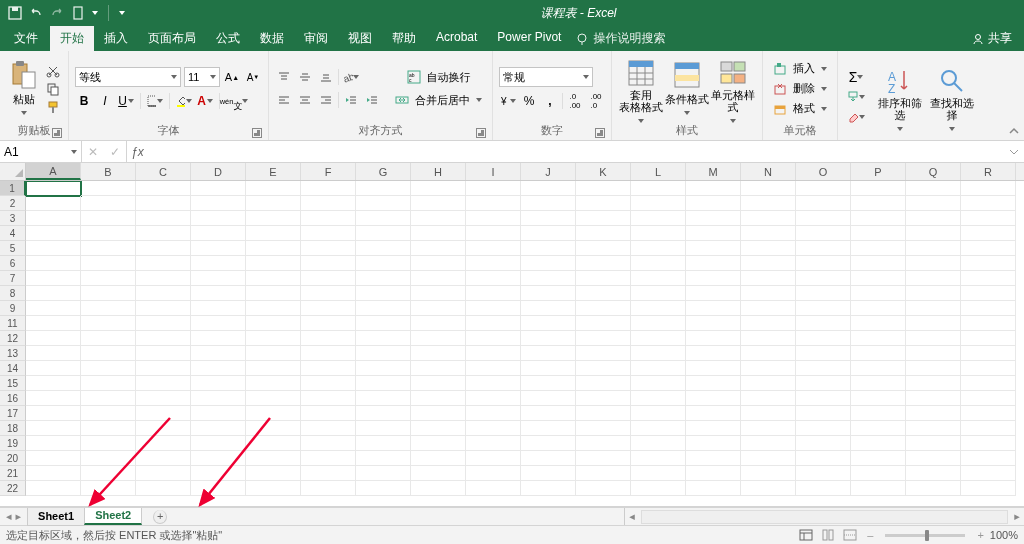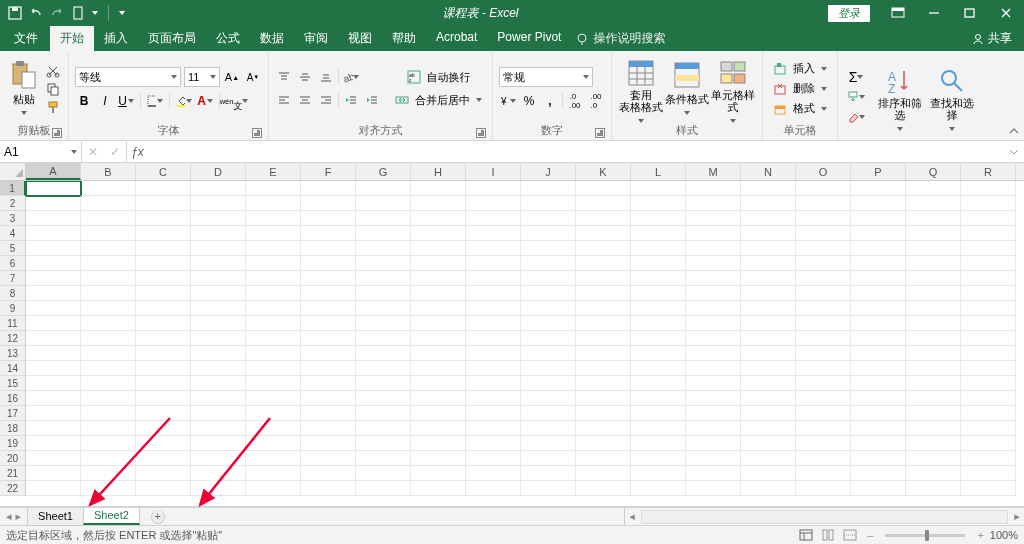--- a/index.html
+++ b/index.html
@@ -67,21 +67,21 @@
 .gr { display:flex; height:15px; }
 .rh { width:26px; background:#f0f0f0; border-right:1px solid #ccc; border-bottom:1px solid #ddd; text-align:center; font-size:10px; color:#555; line-height:15px; }
 .rh.sel { background:#d2d2d2; border-right:2px solid #217346; width:26px; }
 .cell { border-right:1px solid #e8e8e8; border-bottom:1px solid #e8e8e8; }
 .cell.active { outline:2px solid #217346; outline-offset:-1px; background:#fff; }
 
 
 .stbar { height:18px; display:flex; align-items:stretch; background:#f3f3f3; border-top:1px solid #d4d4d4; font-size:11px; }
 .stnav { display:flex; align-items:center; padding:0 6px; color:#888; gap:4px; }
 .stnav span { cursor:pointer; }
-.stabs { display:flex; align-items:center; }
+.stabs { display:flex; align-items:center;font-weight:bold; }
 .stab { padding:0 10px; border:1px solid #ccc; border-top:none; background:#efefef; line-height:17px; cursor:pointer; margin-right:-1px; }
 .stab.active { background:#fff; border-bottom:2px solid #217346; color:#217346; line-height:15px; }
 .addsheet { width:22px; display:flex; align-items:center; justify-content:center; color:#666; cursor:pointer; border:1px solid #ccc; border-top:none; background:#efefef; margin-left:12px; border-radius:50%; height:14px; width:14px; align-self:center; }
 .stbar .gap { flex:1; }
 .hscroll { width:400px; display:flex; align-items:center; background:#f3f3f3; border-left:1px solid #ccc; }
 .hscroll .trk { flex:1; height:14px; background:#efefef; border:1px solid #ddd; margin:0 2px; position:relative; }
 .hscroll .btn { width:14px; text-align:center; color:#888; cursor:pointer; }
 
 
 .status { height:19px; background:#f3f3f3; border-top:1px solid #d4d4d4; display:flex; align-items:center; font-size:11px; color:#555; padding:0 6px; }
@@ -119,44 +119,20 @@
     <span class="ico">
         <svg width="14" height="14">
           <rect x="3" y="1" width="8" height="12" fill="none" stroke="#fff" stroke-width="1.2"></rect>
         </svg>
       </span>
     <span class="chev" style="border-top-color:#fff"></span>
     <span class="sep"></span>
     <span class="chev" style="border-top-color:#fff;transform:rotate(0)"></span>
   </div>
   <div class="title">课程表 - Excel</div>
-  <div class="right">
-    <div class="login">登录</div>
-    <div class="wbtn">
-        <svg width="14" height="12">
-          <rect x="1" y="1" width="12" height="9" fill="none" stroke="#fff"></rect>
-          <rect x="1" y="1" width="12" height="3" fill="#fff"></rect>
-        </svg>
-      </div>
-    <div class="wbtn">
-        <svg width="12" height="12">
-          <line x1="1" y1="6" x2="11" y2="6" stroke="#fff" stroke-width="1.3"></line>
-        </svg>
-      </div>
-    <div class="wbtn">
-        <svg width="12" height="12">
-          <rect x="1" y="2" width="9" height="8" fill="none" stroke="#fff" stroke-width="1.3"></rect>
-        </svg>
-      </div>
-    <div class="wbtn">
-        <svg width="12" height="12">
-          <path d="M2 2l8 8M10 2l-8 8" stroke="#fff" stroke-width="1.3"></path>
-        </svg>
-      </div>
-  </div>
 </div>
 
 <div class="tabsbar">
   <div id="tabs-host" style="display: flex;">
       <div class="tab file">文件</div>
       <div class="tab active">开始</div>
       <div class="tab">插入</div>
       <div class="tab">页面布局</div>
       <div class="tab">公式</div>
       <div class="tab">数据</div>

